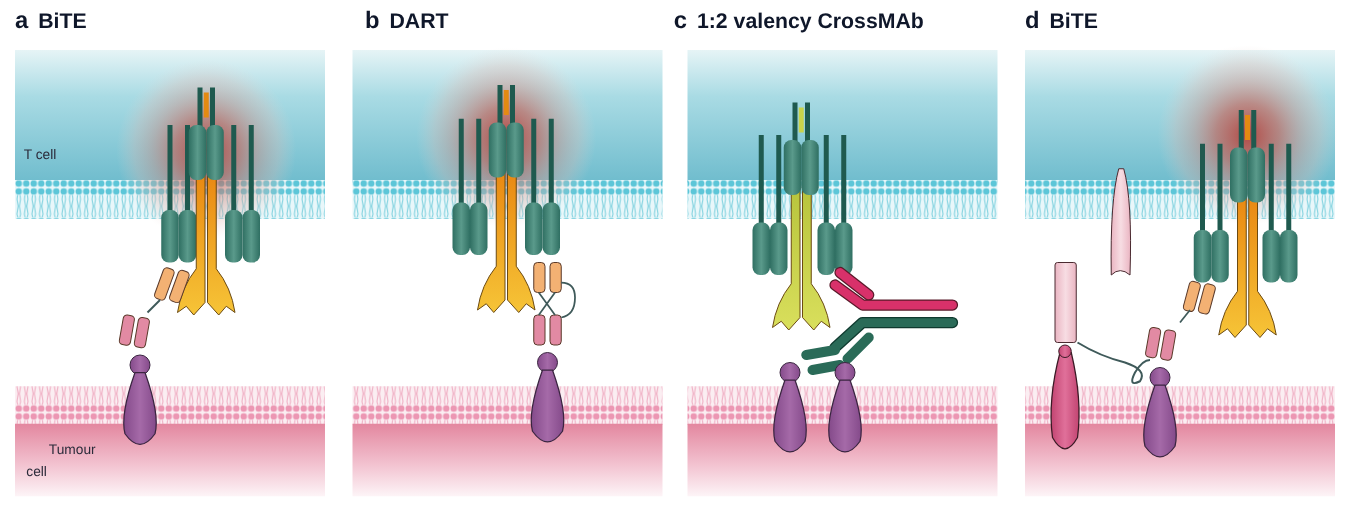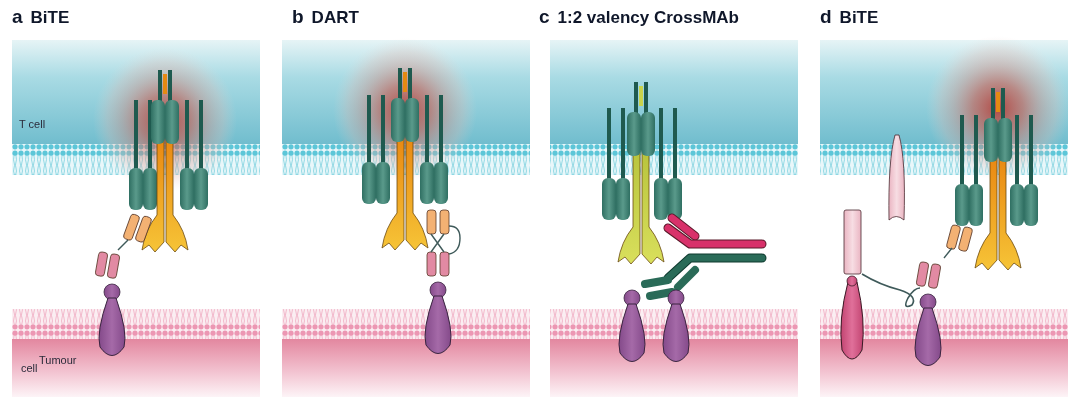--- a/index.html
+++ b/index.html
@@ -228,13 +228,13 @@
           <path d="M862 274 Q880 285 900 290 Q918 296 912 305 Q902 310 908 298 Q914 288 920 288" stroke="#3f5a5a" stroke-width="1.6" fill="none"></path>
         </g>
         <circle cx="928" cy="302" r="8" fill="url(#antigenGrad)" stroke="#3a2540" stroke-width="0.8"></circle>
         <path d="M924 308 Q912 342 916 357 Q928 374 940 357 Q944 342 932 308 Z" fill="url(#antigenGrad)" stroke="#3a2540" stroke-width="1"></path>
       </g>
     </g>
 </svg>
 
 <div class="cell-label" style="left:19px;top:115px">T cell</div>
 <div class="cell-label" style="left:39px;top:351px">Tumour</div>
-<div class="cell-label" style="left:21px;top:359px">cell</div>
+<div class="cell-label" style="left:21px;top:369px">cell</div>
 
 </body></html>

